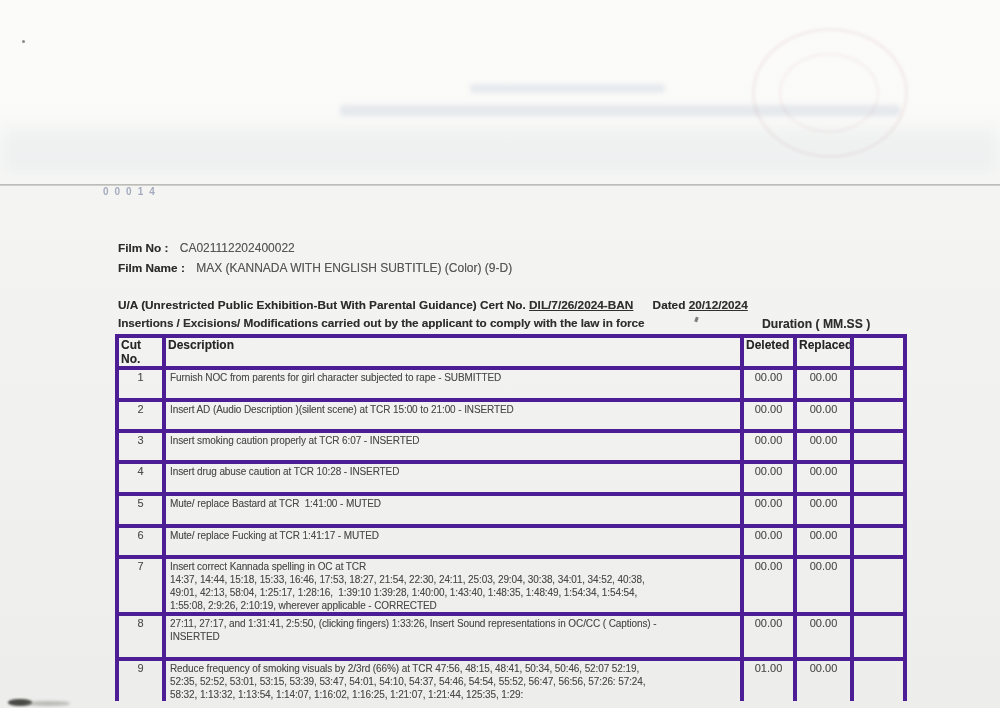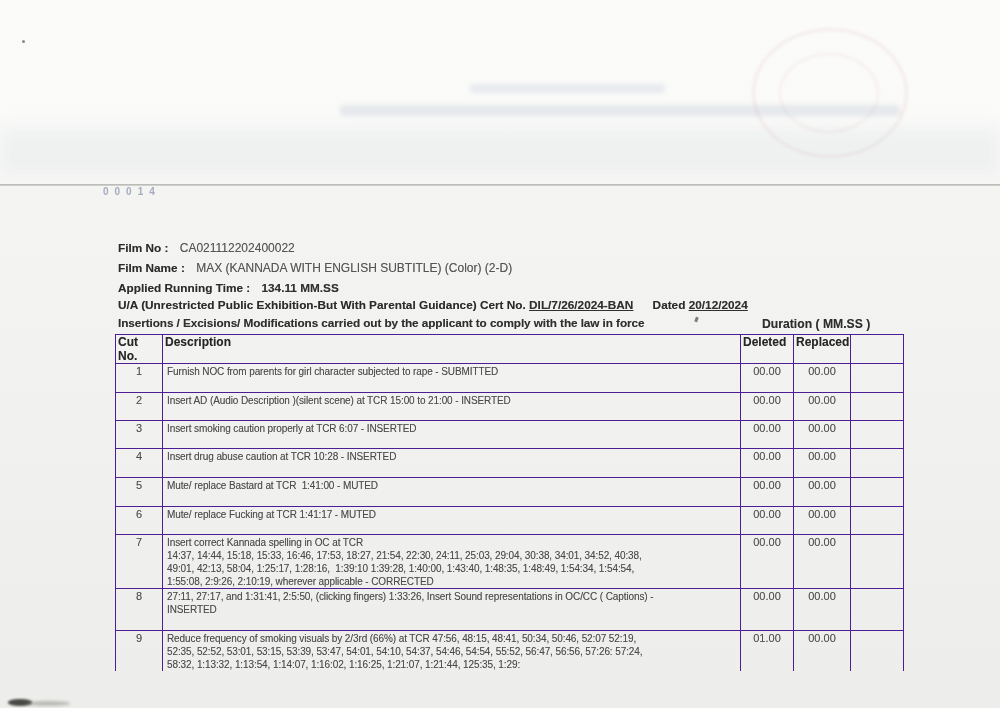--- a/index.html
+++ b/index.html
@@ -70,21 +70,21 @@
     text-shadow:0 0 0.5px rgba(70,70,70,0.45);
   }
 
   
   table.cuts{
     position:absolute;left:115px;top:334px;width:788px;
     border-collapse:collapse;table-layout:fixed;
     text-shadow:0 0 0.5px rgba(80,80,80,0.4);
   }
   table.cuts td,table.cuts th{
-    border:1px solid #4c1d95;vertical-align:top;
+    border:4px solid #4c1d95;vertical-align:top;
     padding:1px 4px 0 4px;overflow:hidden;
   }
   table.cuts th{
     font-size:12px;font-weight:bold;color:#262626;text-align:left;
     padding:0 2px;height:16px;
   }
   th.h-num{text-align:center;}
   td.c-cut{font-size:11px;color:#4e4e4e;text-align:center;padding-top:2px;}
   td.c-desc{
     font-size:10px;line-height:13px;color:#4b4b4b;
@@ -122,27 +122,23 @@
 
   <div class="bleed-number">00014</div>
 
   <div class="meta" style="top:241px">
     <span class="lbl">Film No :</span>
     <span class="val">CA021112202400022</span>
   </div>
 
   <div class="meta" style="top:261px">
     <span class="lbl">Film Name :</span>
-    <span class="val">MAX (KANNADA WITH ENGLISH SUBTITLE) (Color) (2-D)</span>
-  </div>
-
-  <div class="meta" style="top:281px">
-    <span class="lbl">Applied Running Time :</span>
-    <span class="val-bold">134.11 MM.SS</span>
-  </div>
+    <span class="val">MAX (KANNADA WITH ENGLISH SUBTITLE) (Color) (9-D)</span>
+  </div>
+
 
   <div class="meta" style="top:298px">
     <span class="lbl">U/A (Unrestricted Public Exhibition-But With Parental Guidance) Cert No.</span>
     <span class="val-bold gap-md">DIL/7/26/2024-BAN</span>
     <span class="lbl gap-lg">Dated</span>
     <span class="val-bold gap-md">20/12/2024</span>
   </div>
 
   <div class="meta bold-line" style="top:316px">Insertions / Excisions/ Modifications carried out by the applicant to comply with the  law in force</div>
   <div class="heading-speck"></div>

